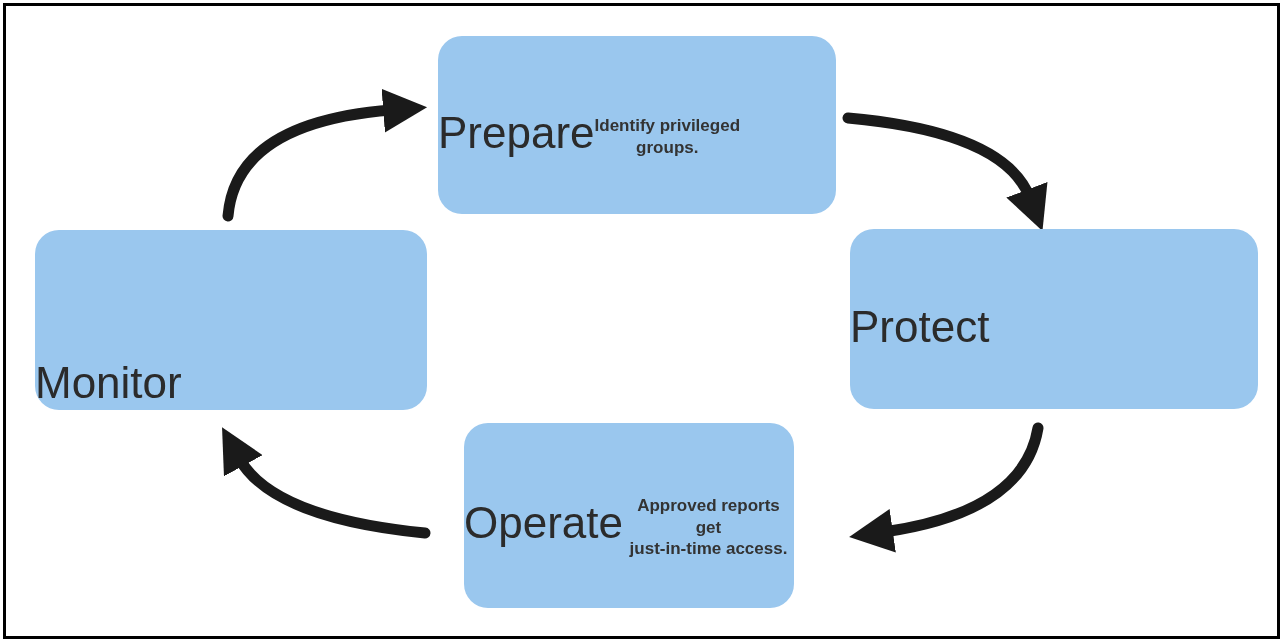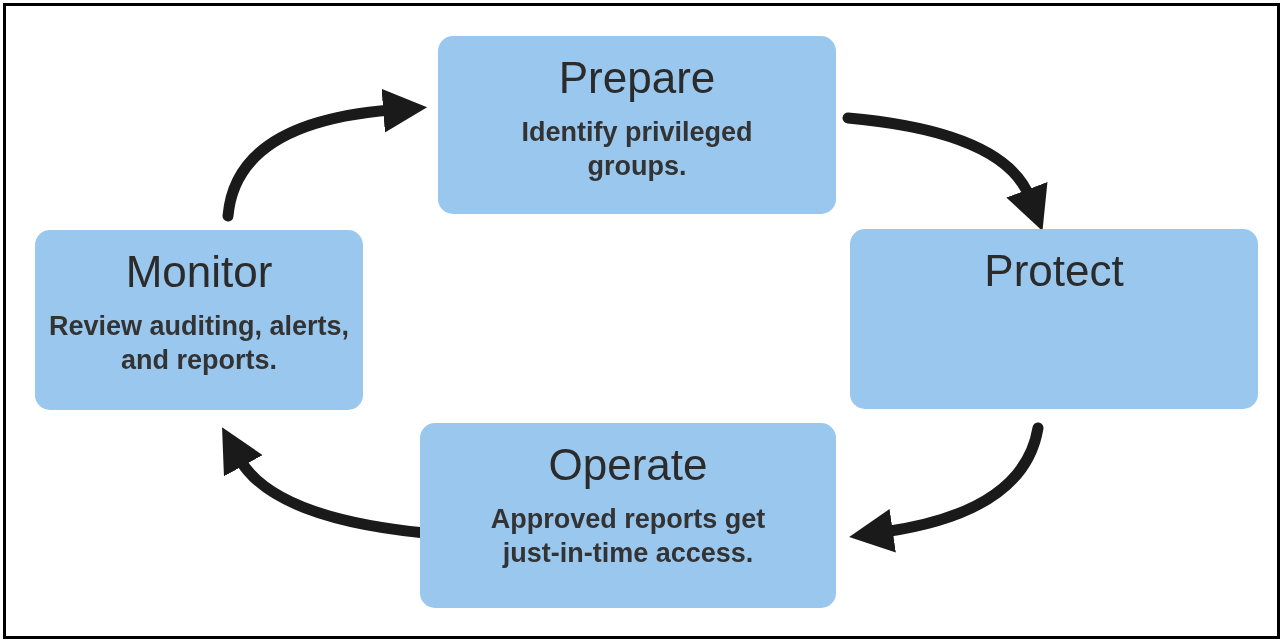--- a/index.html
+++ b/index.html
@@ -20,49 +20,48 @@
     left: 3px;
     top: 3px;
     right: 4px;
     bottom: 4px;
     border: 3px solid #000000;
     pointer-events: none;
   }
   .node {
     position: absolute;
     background: #9AC7EE;
-    border-radius: 15px;
+    border-radius: 24px;
     display: flex;
-    flex-direction: column;
     align-items: center;
     justify-content: flex-start;
     text-align: center;
     color: #2e2e2e;
     box-sizing: border-box;
     padding-top: 14px;
   }
   .node-title {
     font-size: 44px;
     font-weight: 500;
     line-height: 1.25;
     letter-spacing: 0px;
     color: #2b2b2b;
   }
   .node-desc {
-    font-size: 27px;
+    font-size: 17px;
     font-weight: 700;
     line-height: 1.27;
     white-space: pre-line;
     color: #333333;
     margin-top: 10px;
   }
   #node-prepare { left: 438px; top: 36px;  width: 398px; height: 178px; }
   #node-protect { left: 850px; top: 229px; width: 408px; height: 180px; }
-  #node-operate { left: 420px; top: 423px; width: 416px; height: 185px; }
-  #node-monitor { left: 35px;  top: 230px; width: 328px; height: 180px; }
+  #node-operate { left: 464px; top: 423px; width: 330px; height: 185px; }
+  #node-monitor { left: 35px;  top: 230px; width: 392px; height: 180px; align-items: flex-end; }
   .arrows-layer {
     position: absolute;
     left: 0;
     top: 0;
     width: 1284px;
     height: 643px;
     pointer-events: none;
   }
   .arrow-path {
     fill: none;
@@ -101,17 +100,15 @@
   </div>
 
   <div class="node" id="node-operate">
     <div class="node-title">Operate</div>
     <div class="node-desc">Approved reports get
 just-in-time access.</div>
   </div>
 
   <div class="node" id="node-monitor">
     <div class="node-title">Monitor</div>
-    <div class="node-desc">Review auditing, alerts,
-and reports.</div>
   </div>
 
 </div>
 
 </body></html>

